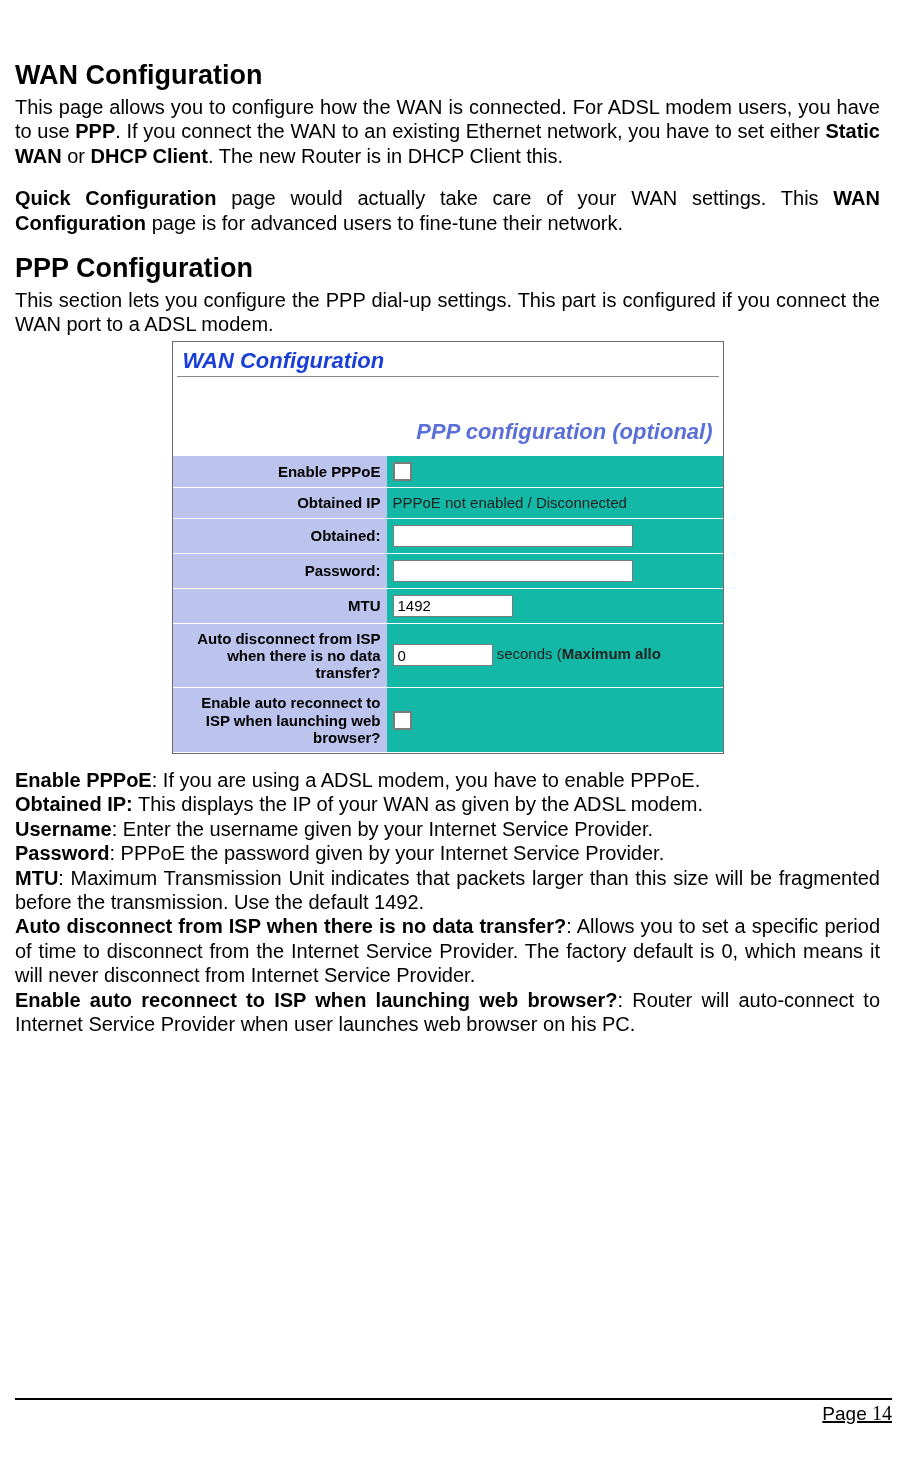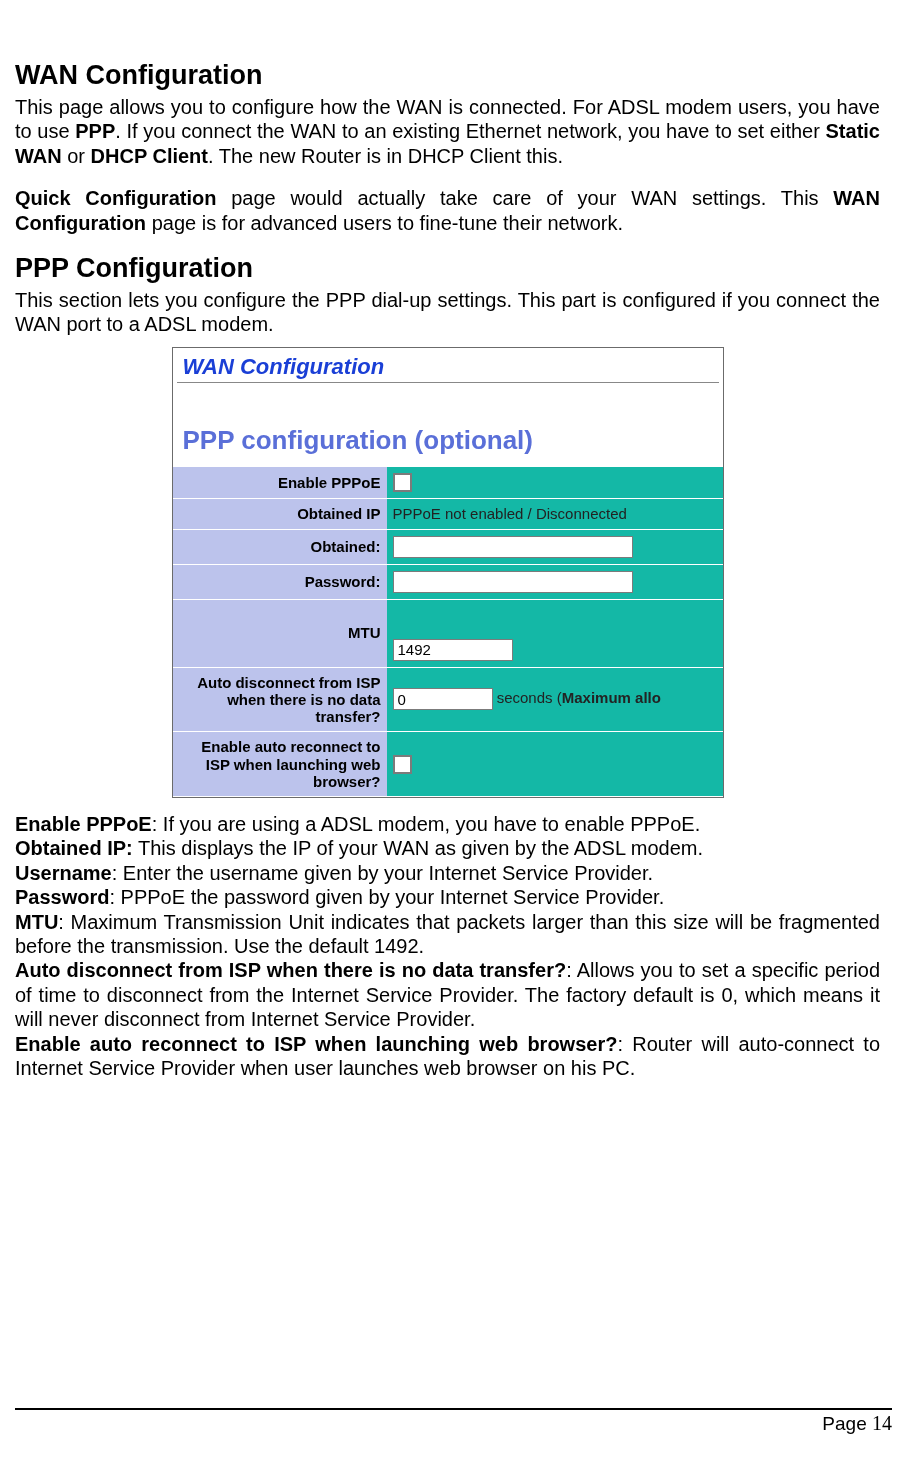--- a/index.html
+++ b/index.html
@@ -21,21 +21,21 @@
     font-size: 27px;
     font-weight: bold;
     margin: 0 0 4px 0;
   }
   p.body {
     font-size: 20px;
     line-height: 1.22;
     margin: 0 0 18px 0;
     text-align: justify;
   }
-  p.body.last { margin-bottom: 10px; }
+  p.body.last { margin-bottom: 4px; }
   .strong { font-weight: bold; }
   .screenshot-wrap {
     text-align: center;
     margin: 0 0 14px 0;
   }
   .screenshot {
     display: inline-block;
     border: 1px solid #6b6b6b;
     width: 552px;
     text-align: left;
@@ -49,23 +49,25 @@
     font-weight: bold;
     font-size: 22px;
     font-style: italic;
     padding: 4px 6px 2px 6px;
     border-bottom: 1px solid #888;
     margin: 0 4px;
   }
   .scr-title-sub {
     color: #5a6fd8;
     font-weight: bold;
-    font-size: 26px;
+    font-size: 22px;
+    font-style: italic;
     padding: 42px 6px 10px 6px;
     margin: 0 4px;
+    text-align: right;
   }
   .cfg-table {
     border-collapse: collapse;
     width: 100%;
   }
   .cfg-table td {
     border-top: 1px solid #fff;
     border-bottom: 1px solid #fff;
     padding: 6px 6px;
     vertical-align: middle;
@@ -106,21 +108,22 @@
     line-height: 1.22;
   }
   .deflist .row {
     text-align: justify;
     margin: 0;
   }
   .footer {
     position: absolute;
     left: 15px;
     right: 15px;
-    bottom: 31px;
+    bottom: 41px;
+    text-decoration: underline;
   }
   .footer hr {
     border: none;
     border-top: 2px solid #000;
     margin: 0 0 2px 0;
   }
   .footer .pg {
     text-align: right;
     font-size: 20px;
     font-family: "Times New Roman", serif;
@@ -163,21 +166,21 @@
         <tr>
           <td class="label">Obtained:</td>
           <td class="val"><input class="inp" style="width: 240px;" value=""></td>
         </tr>
         <tr>
           <td class="label">Password:</td>
           <td class="val"><input class="inp" style="width: 240px;" type="password" value=""></td>
         </tr>
         <tr>
           <td class="label">MTU</td>
-          <td class="val"><input class="inp" style="width: 120px; margin-top: 33px;" value="1492"></td>
+          <td class="val"><input class="inp" style="width: 120px;" value="1492"></td>
         </tr>
         <tr>
           <td class="label">Auto disconnect from ISP when there is no data transfer?</td>
           <td class="val">
             <input class="inp" style="width: 100px;" value="0"><span> seconds (</span><span class="strong">Maximum allo</span>
           </td>
         </tr>
         <tr>
           <td class="label">Enable auto reconnect to ISP when launching web browser?</td>
           <td class="val"><span class="chk"></span></td>

